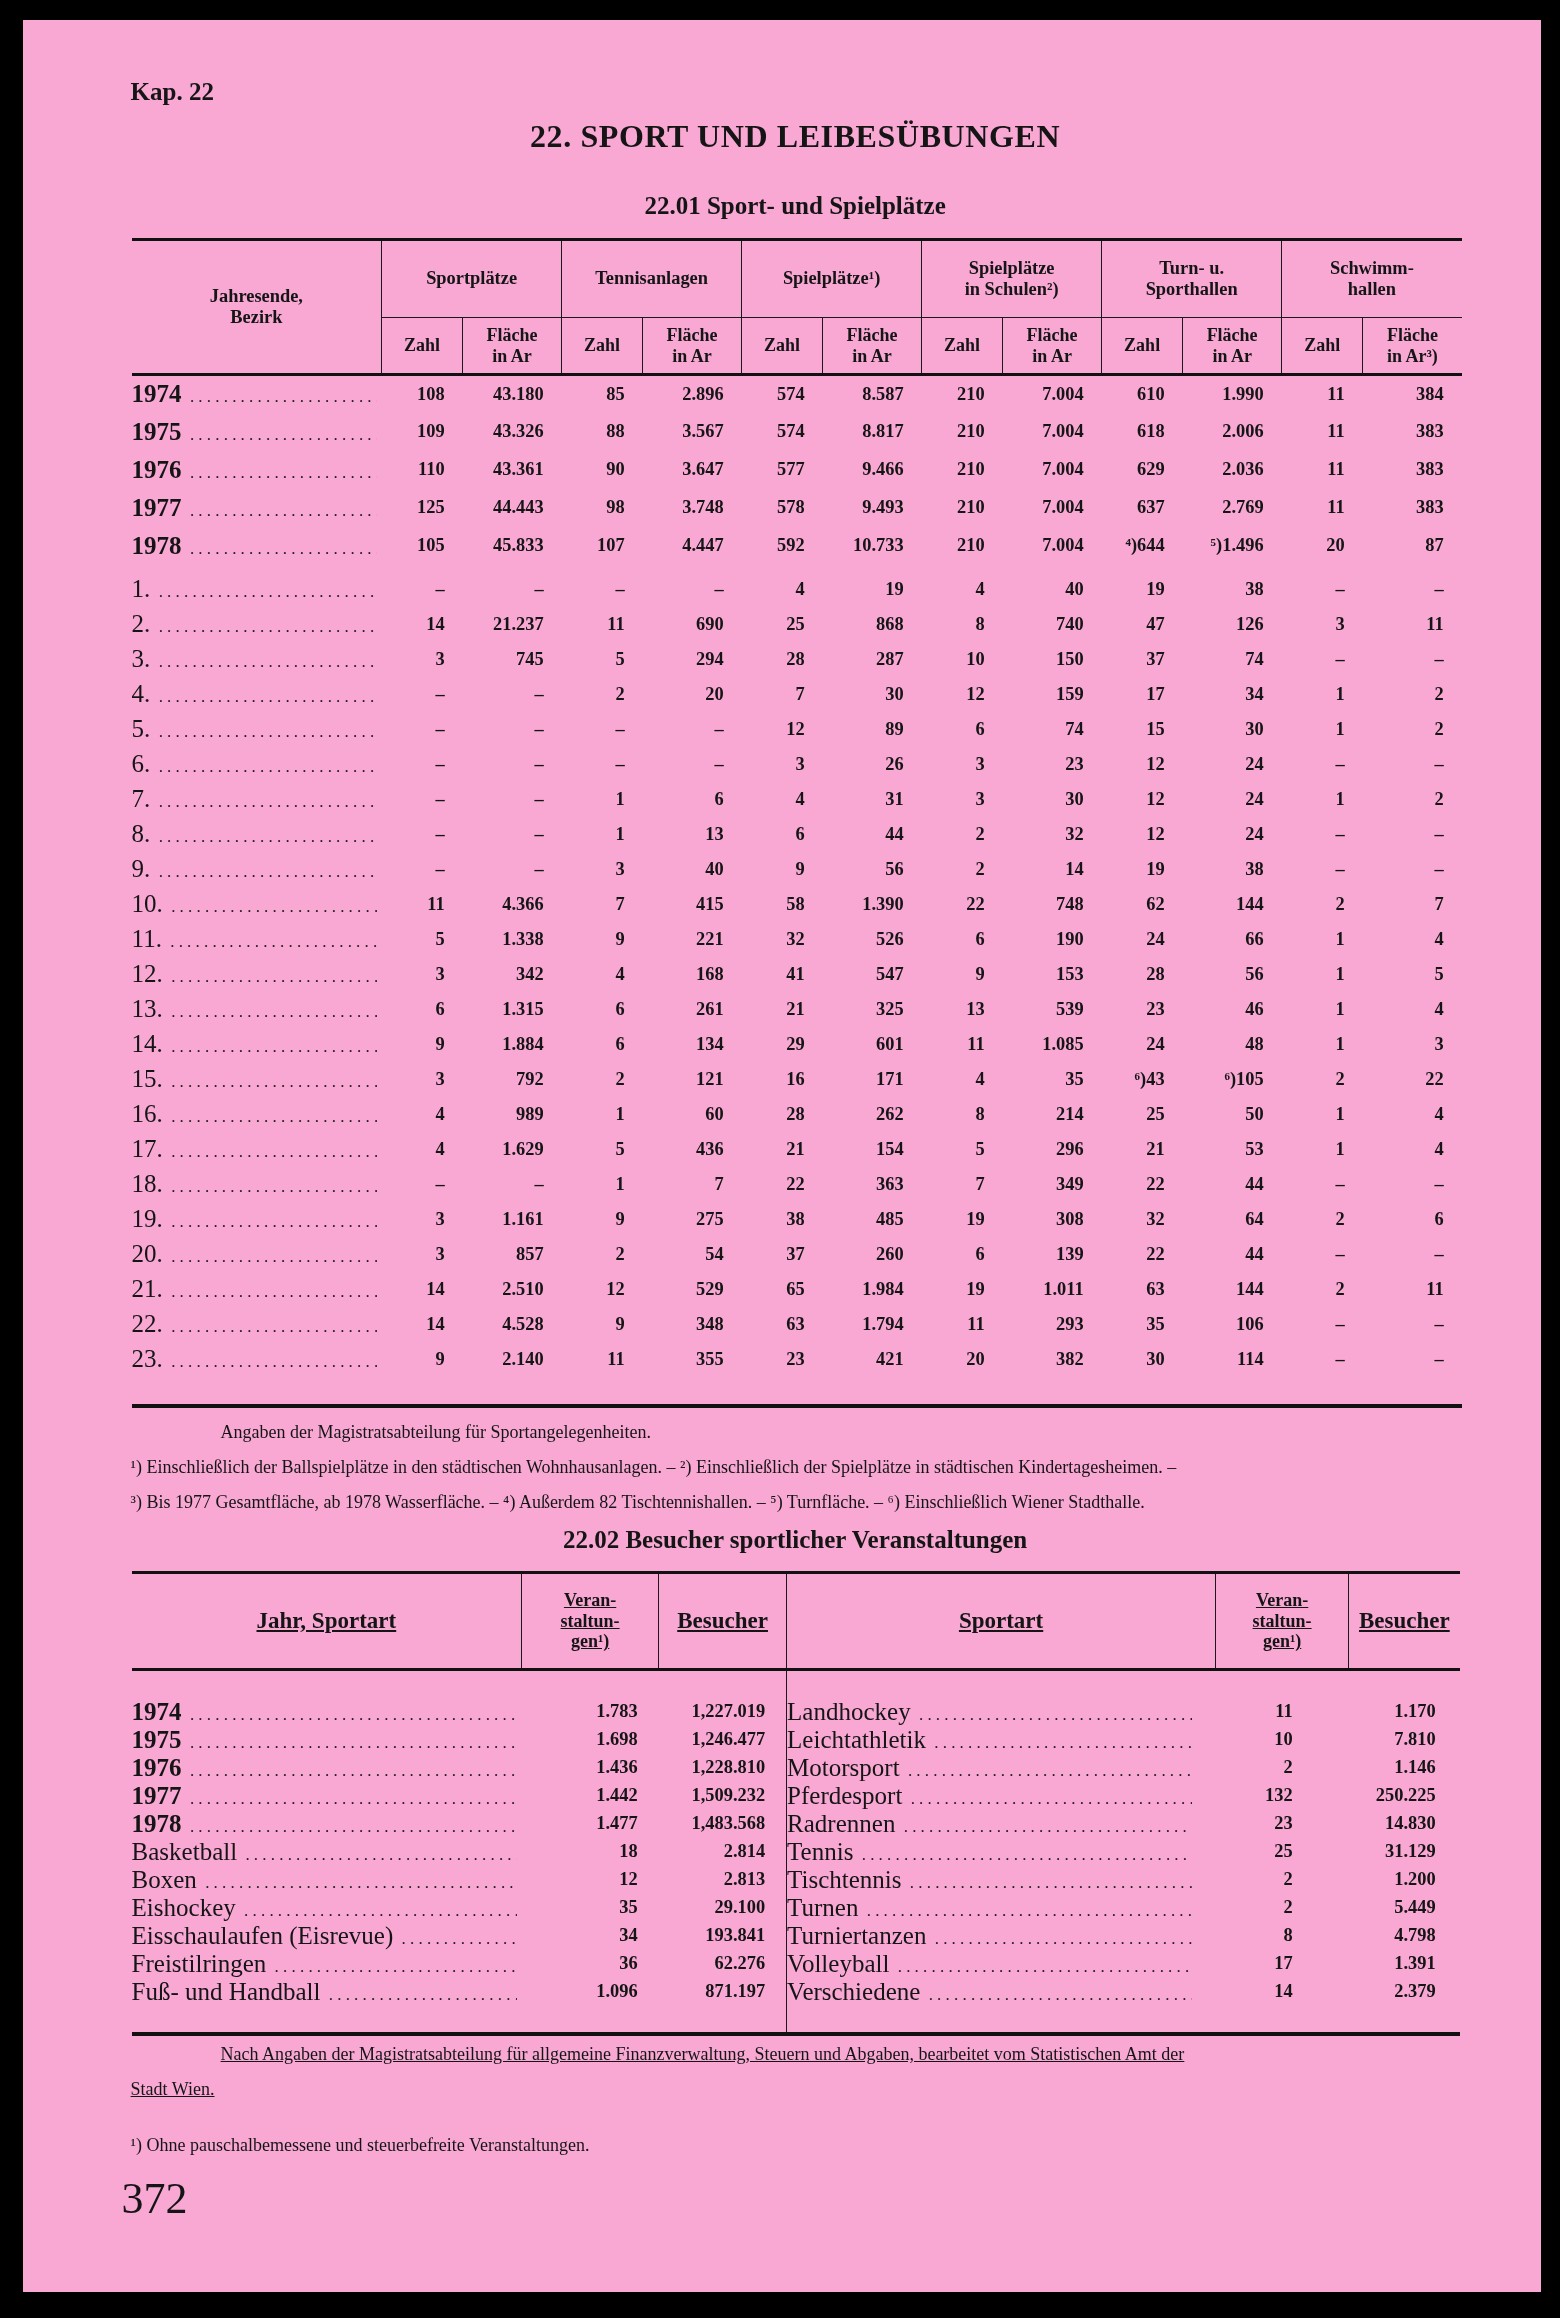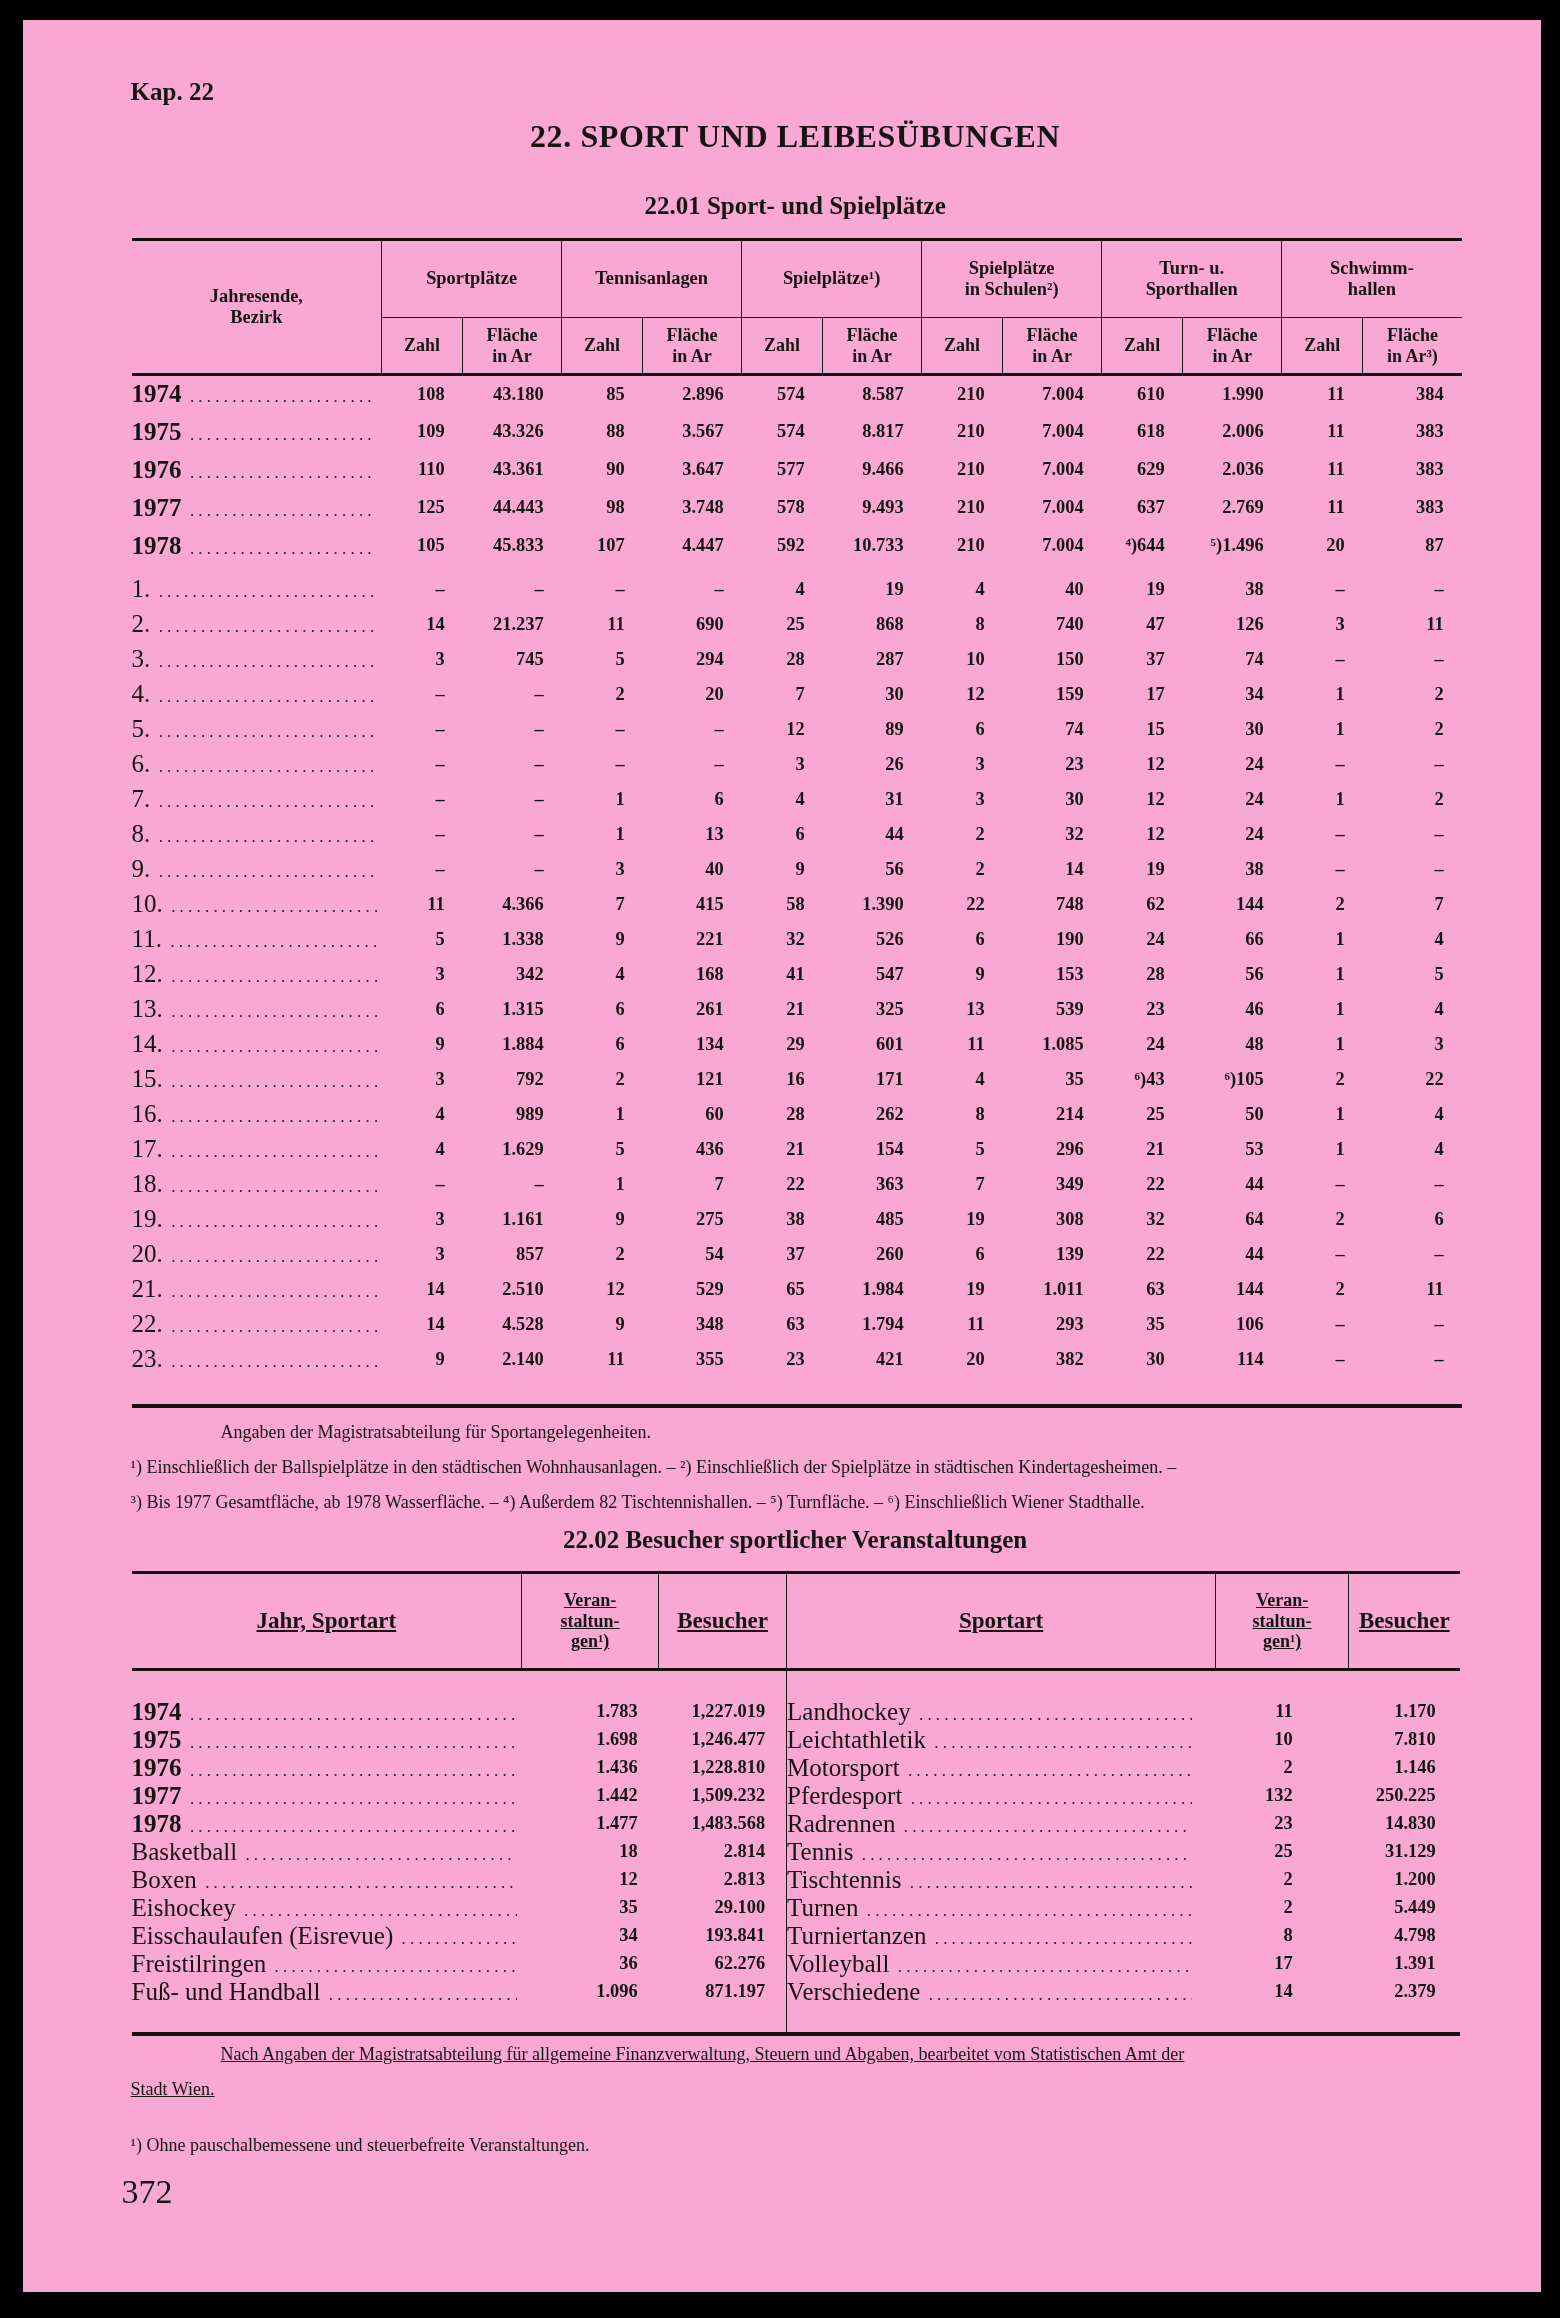--- a/index.html
+++ b/index.html
@@ -48,21 +48,21 @@
   .v1{padding-right:21px !important;}
   .b1{padding-right:21px !important;}
   .v2{padding-right:56px !important;}
   .b2{padding-right:24px !important;}
   td.l2{padding-left:6px;}
   td.l2 .leader{margin-right:24px;}
   .footer{position:absolute;left:108px;top:2017px;width:1334px;font-size:18px;line-height:35px;}
   .footer p{margin:0;text-decoration:underline;}
   .ft1{text-indent:90px;}
   .fn2{position:absolute;left:108px;top:2115px;width:1334px;font-size:18px;}
-  .pageno{position:absolute;left:99px;top:2153px;font-size:34px;}
+  .pageno{position:absolute;left:99px;top:2153px;font-size:44px;}
 </style>
 </head>
 <body>
 
 <div class="paper">
 
   <div class="kap">Kap. 22</div>
   <div class="title">22. SPORT UND LEIBESÜBUNGEN</div>
   <div class="subtitle">22.01 Sport- und Spielplätze</div>
 

